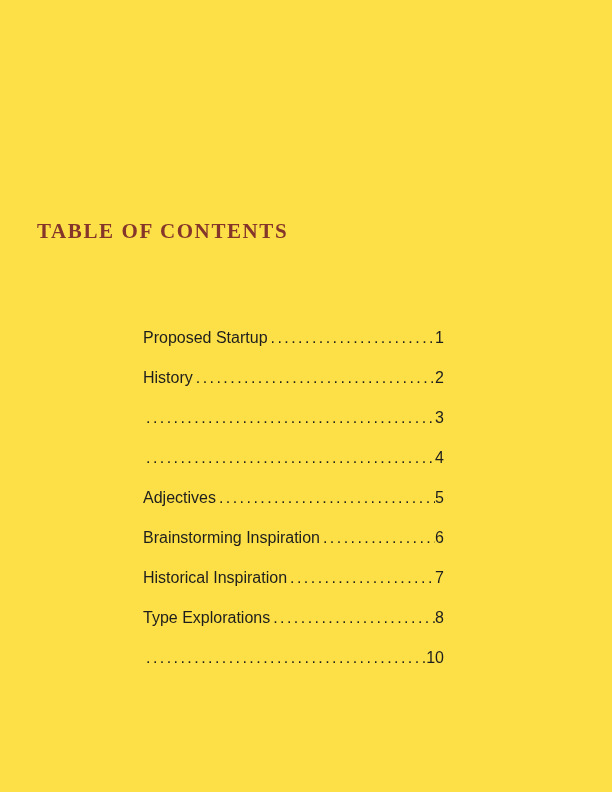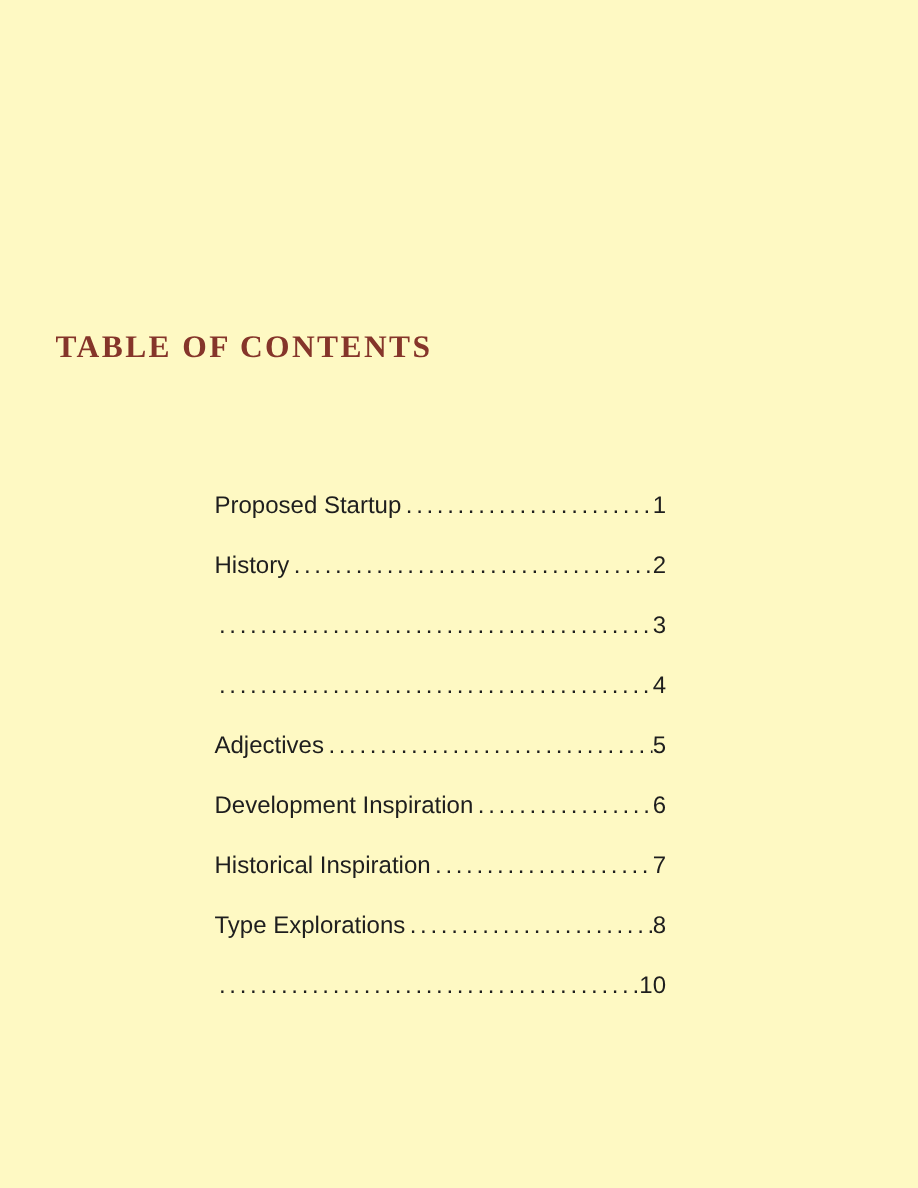--- a/index.html
+++ b/index.html
@@ -1,20 +1,20 @@
 <!DOCTYPE html>
 <html style="--accent: #85352a; --ink: #1e1e1e;"><head>
 <meta charset="utf-8">
 <style>
   html, body { margin: 0; padding: 0; }
   .page {
     position: relative;
     width: 612px;
     height: 792px;
-    background: #fef9c3;
+    background: #fde047;
     overflow: hidden;
     font-family: "Liberation Sans", sans-serif;
   }
   .toc-title {
     position: absolute;
     left: 37px;
     top: 205px;
     font-family: "Liberation Serif", serif;
     font-weight: bold;
     font-size: 21px;
@@ -80,21 +80,21 @@
       <span class="toc-page">4</span>
     </div>
 
     <div class="toc-row">
       <span class="toc-label">Adjectives</span>
       <span class="toc-leader">. . . . . . . . . . . . . . . . . . . . . . . . . . . . . . . . . . . . . . . . . . . . </span>
       <span class="toc-page">5</span>
     </div>
 
     <div class="toc-row">
-      <span class="toc-label">Development Inspiration</span>
+      <span class="toc-label">Brainstorming Inspiration</span>
       <span class="toc-leader">. . . . . . . . . . . . . . . . . . . . . . . . . . . . . . . . . . . . . . . . . . . . </span>
       <span class="toc-page">6</span>
     </div>
 
     <div class="toc-row">
       <span class="toc-label">Historical Inspiration</span>
       <span class="toc-leader">. . . . . . . . . . . . . . . . . . . . . . . . . . . . . . . . . . . . . . . . . . . . </span>
       <span class="toc-page">7</span>
     </div>
 

